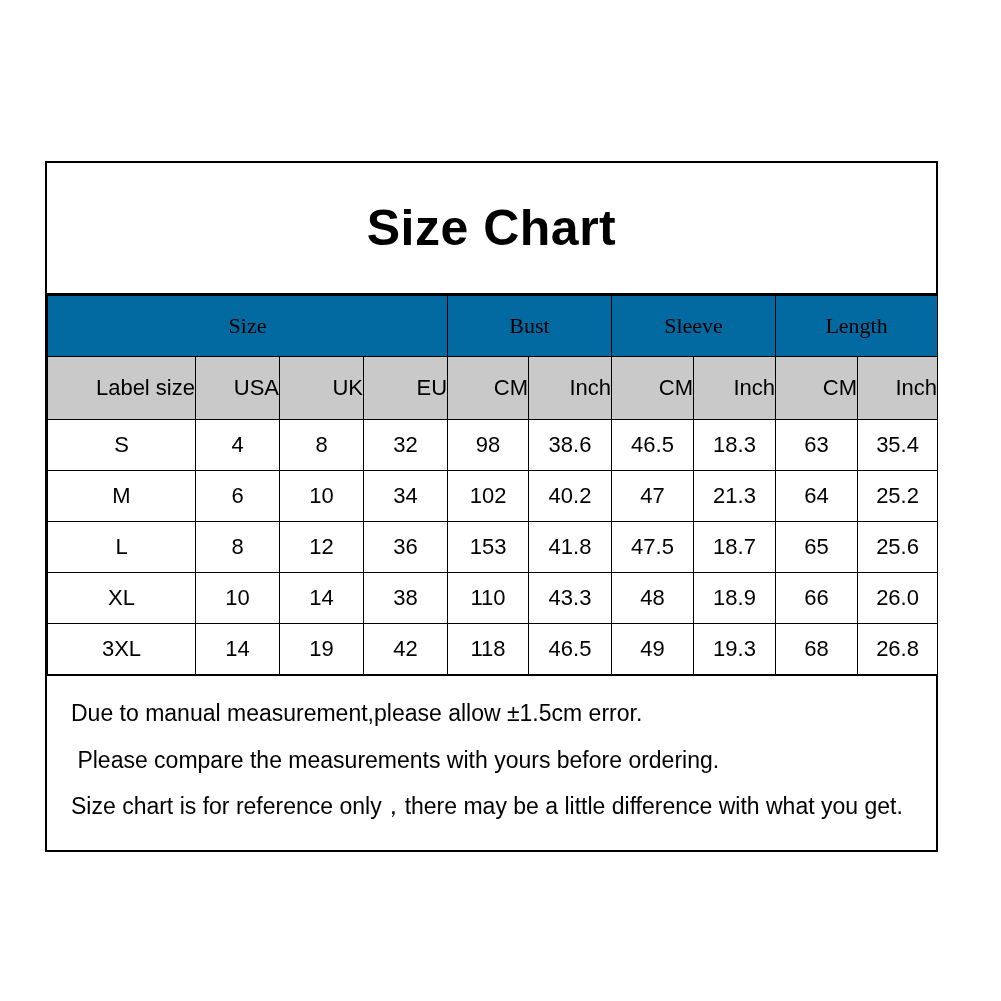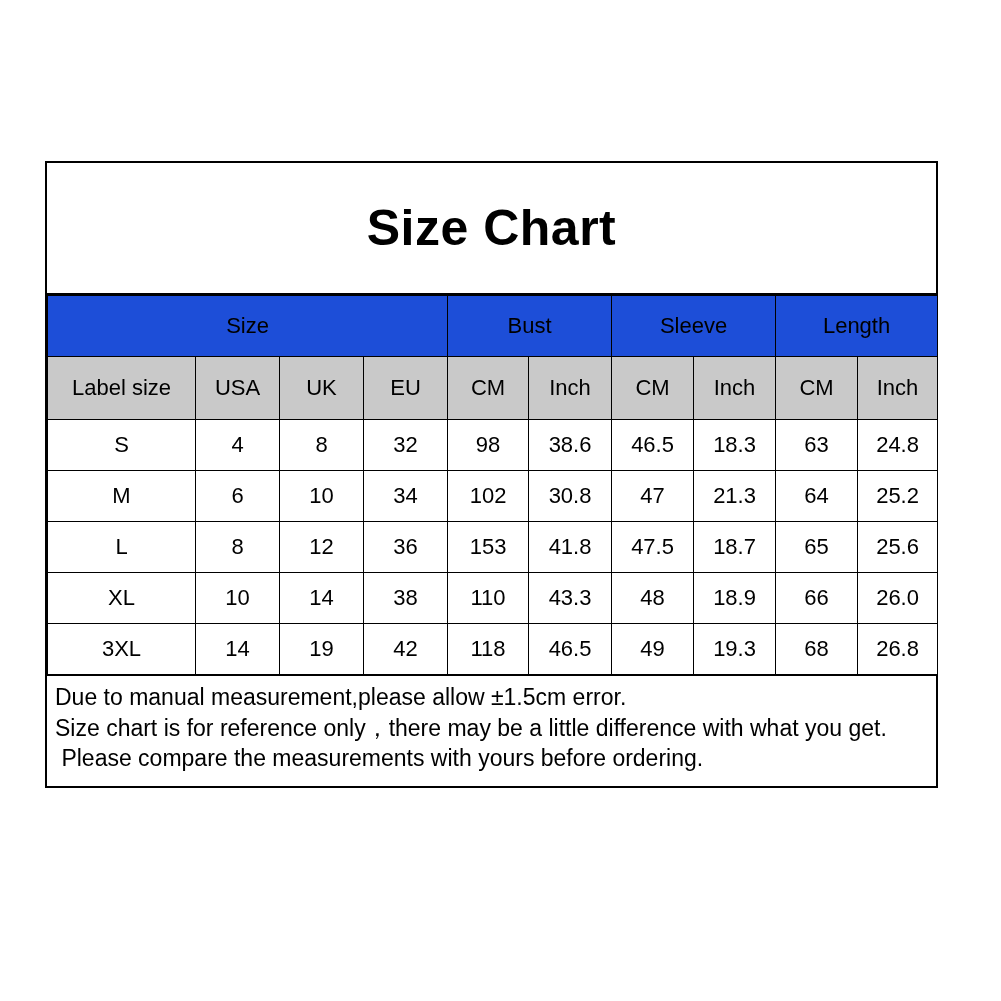--- a/index.html
+++ b/index.html
@@ -51,28 +51,30 @@
   table.size-table th {
     border: 1px solid #000000;
     text-align: center;
     vertical-align: middle;
     font-size: 21px;
     font-weight: normal;
     padding: 0;
     height: 50px;
   }
   table.size-table tr.group-row th {
-    background: #1d4ed8;
+    background: #0369a1;
     height: 60px;
     font-size: 22px;
+    font-family: Liberation Serif, serif;
   }
   table.size-table tr.sub-row th {
     background: #c9c9c9;
     height: 62px;
     font-size: 22px;
+    text-align: right;
   }
   table.size-table tbody td {
     background: #ffffff;
     height: 50px;
     font-size: 22px;
   }
   
   col.c0 { width: 148px; }
   col.c1 { width: 84px; }
   col.c2 { width: 84px; }
@@ -83,21 +85,21 @@
   col.c7 { width: 82px; }
   col.c8 { width: 82px; }
   col.c9 { width: 80px; }
 
   .notes {
     border-top: 1px solid #000000;
     padding: 6px 8px 12px 8px;
     box-sizing: border-box;
   }
   .notes p {
-    margin: 0;
+    margin: 16px;
     font-size: 23px;
     line-height: 1.33;
     white-space: pre-wrap;
   }
 </style>
 </head>
 <body>
 
 <div class="page">
   <div class="chart-frame">
@@ -143,29 +145,29 @@
         <tr>
           <td>S</td>
           <td>4</td>
           <td>8</td>
           <td>32</td>
           <td>98</td>
           <td>38.6</td>
           <td>46.5</td>
           <td>18.3</td>
           <td>63</td>
-          <td>24.8</td>
+          <td>35.4</td>
         </tr>
         <tr>
           <td>M</td>
           <td>6</td>
           <td>10</td>
           <td>34</td>
           <td>102</td>
-          <td>30.8</td>
+          <td>40.2</td>
           <td>47</td>
           <td>21.3</td>
           <td>64</td>
           <td>25.2</td>
         </tr>
         <tr>
           <td>L</td>
           <td>8</td>
           <td>12</td>
           <td>36</td>
@@ -198,18 +200,18 @@
           <td>49</td>
           <td>19.3</td>
           <td>68</td>
           <td>26.8</td>
         </tr>
       </tbody>
     </table>
 
     <div class="notes">
       <p>Due to manual measurement,please allow ±1.5cm error.</p>
+      <p> Please compare the measurements with yours before ordering.</p>
       <p>Size chart is for reference only，there may be a little difference with what you get.</p>
-      <p> Please compare the measurements with yours before ordering.</p>
     </div>
 
   </div>
 </div>
 
 </body></html>

